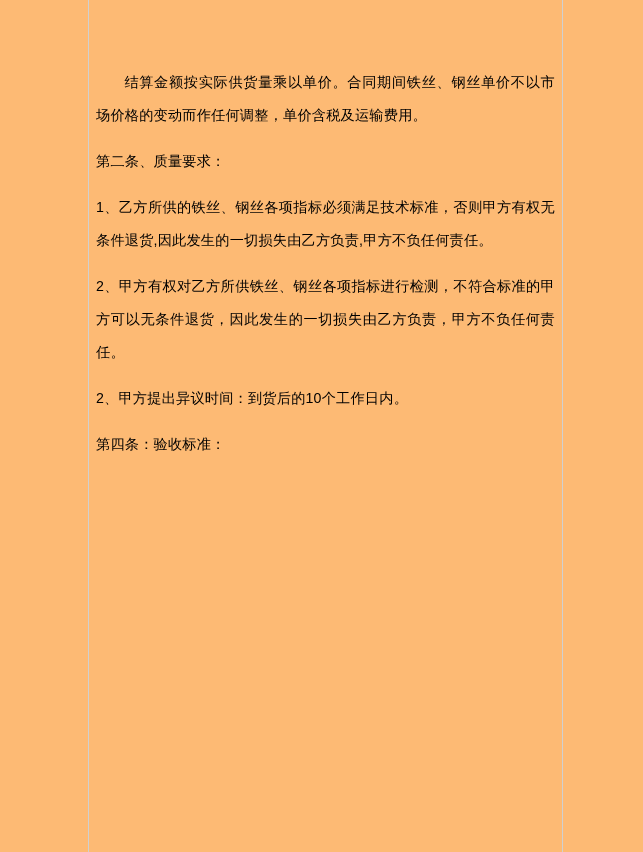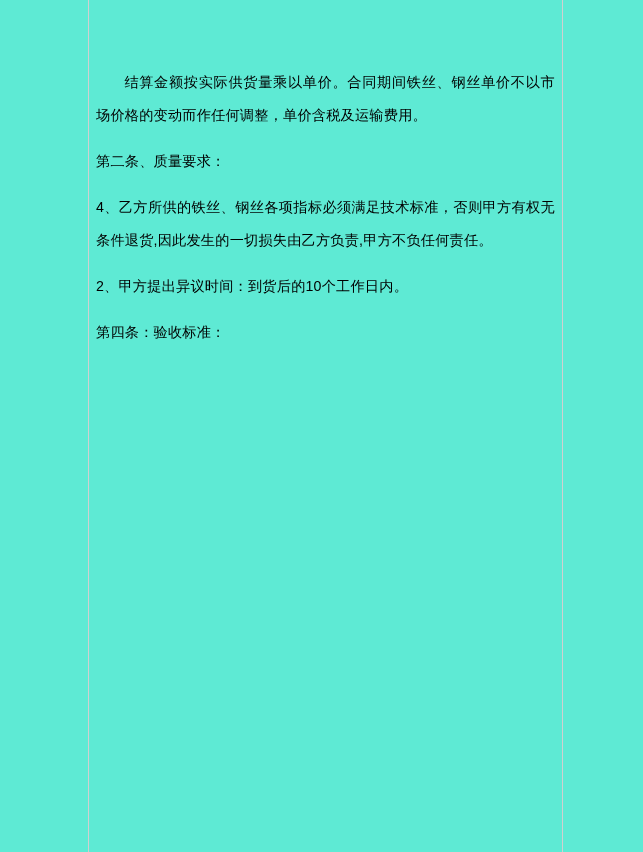--- a/index.html
+++ b/index.html
@@ -10,21 +10,21 @@
     width: 643px;
     height: 852px;
     background: #ffffff;
     font-family: "Liberation Sans", sans-serif;
     overflow: hidden;
   }
   .page {
     position: relative;
     width: 643px;
     height: 852px;
-    background: #5eead4;
+    background: #fdba74;
     box-sizing: border-box;
   }
   
   .margin-line {
     position: absolute;
     top: 0;
     bottom: 0;
     width: 1px;
     background: #d0d0d0;
   }
@@ -63,22 +63,23 @@
 
   <div class="margin-line left"></div>
   <div class="margin-line right"></div>
 
   <div class="content">
 
     <p class="para indent spacer-after">结算金额按实际供货量乘以单价。合同期间铁丝、钢丝单价不以市场价格的变动而作任何调整，单价含税及运输费用。</p>
 
     <p class="para spacer-after">第二条、质量要求：</p>
 
-    <p class="para spacer-after">4、乙方所供的铁丝、钢丝各项指标必须满足技术标准，否则甲方有权无条件退货,因此发生的一切损失由乙方负责,甲方不负任何责任。</p>
+    <p class="para spacer-after">1、乙方所供的铁丝、钢丝各项指标必须满足技术标准，否则甲方有权无条件退货,因此发生的一切损失由乙方负责,甲方不负任何责任。</p>
 
+    <p class="para spacer-after">2、甲方有权对乙方所供铁丝、钢丝各项指标进行检测，不符合标准的甲方可以无条件退货，因此发生的一切损失由乙方负责，甲方不负任何责任。</p>
 
 
 
 
     <p class="para spacer-after">2、甲方提出异议时间：到货后的10个工作日内。</p>
 
     <p class="para">第四条：验收标准：</p>
 
   </div>
 </div>

